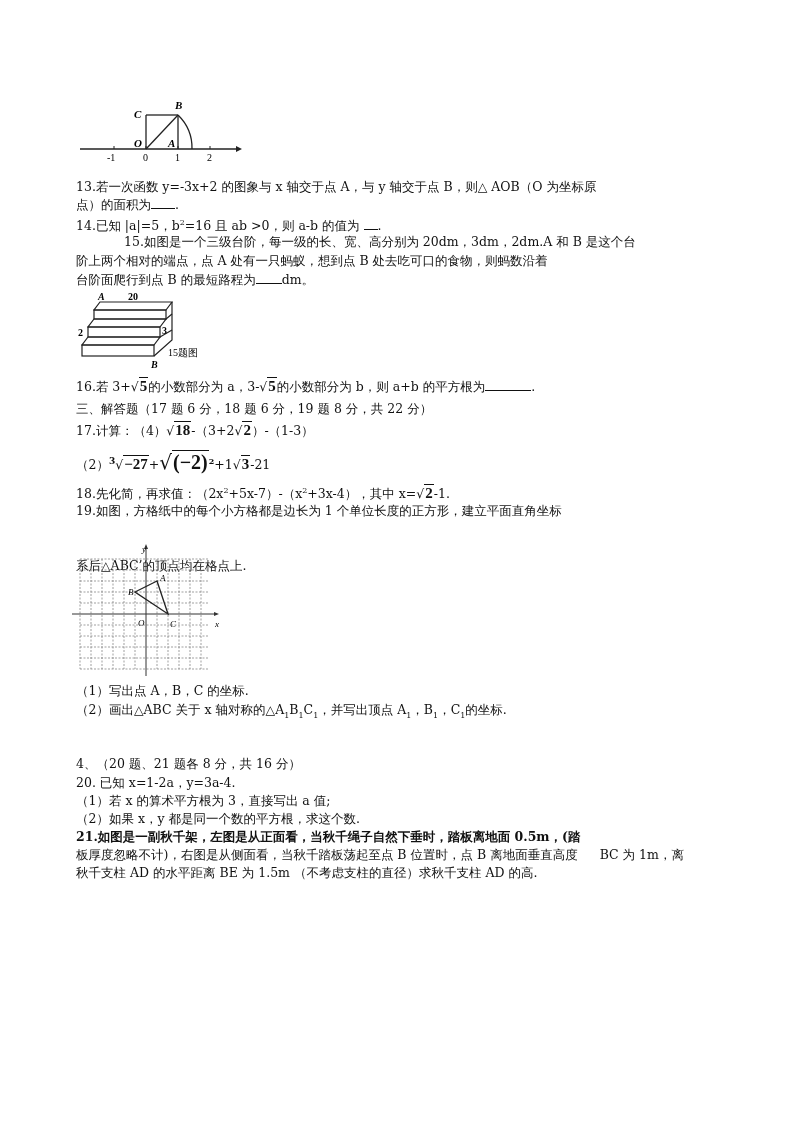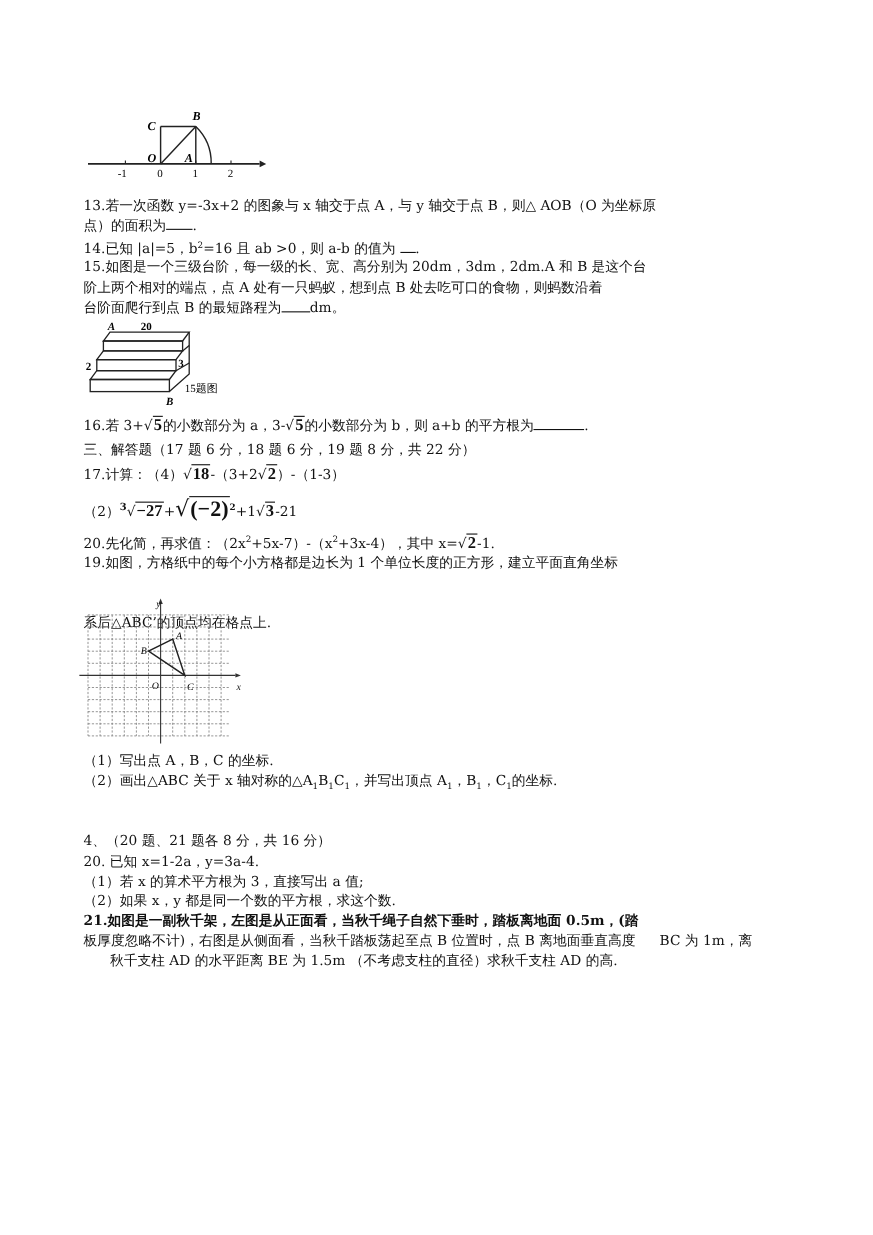--- a/index.html
+++ b/index.html
@@ -51,21 +51,21 @@
 
 <div class="line" style="top:178px;">13.若一次函数 y=-3x+2 的图象与 x 轴交于点 A，与 y 轴交于点 B，则△ AOB（O 为坐标原</div>
 <div class="line" style="top:196px;text-align:center;">
   <span>点）的面积为</span><span class="blank" style="width:24px;"></span><span>.</span>
 </div>
 
 <div class="line" style="top:214px;">
   <span>14.已知 |a|=5，b</span><sup>2</sup><span>=16 且 ab &gt;0，则 a-b 的值为 </span><span class="blank" style="width:14px;"></span><span>.</span>
 </div>
 
-<div class="line" style="top:233px;">15.如图是一个三级台阶，每一级的长、宽、高分别为 20dm，3dm，2dm.A 和 B 是这个台</div>
+<div class="line" style="top:233px;margin-left:48px;">15.如图是一个三级台阶，每一级的长、宽、高分别为 20dm，3dm，2dm.A 和 B 是这个台</div>
 <div class="line" style="top:252px;">阶上两个相对的端点，点 A 处有一只蚂蚁，想到点 B 处去吃可口的食物，则蚂数沿着</div>
 <div class="line" style="top:271px;">
   <span>台阶面爬行到点 B 的最短路程为</span><span class="blank" style="width:26px;"></span><span>dm。</span>
 </div>
 
 <div class="figure" style="left:76px; top:290px; width:140px; height:80px;">
   <svg width="140" height="80" viewBox="0 0 140 80">
     <g fill="none" stroke="#222" stroke-width="1.2">
 
       <polygon points="24,12 96,12 90,20 18,20"></polygon>
@@ -97,21 +97,21 @@
 <div class="line" style="top:400px;">三、解答题（17 题 6 分，18 题 6 分，19 题 8 分，共 22 分）</div>
 
 <div class="line" style="top:422px;">
   <span>17.计算：（4）</span><span class="sqrt">√</span><span class="rad">18</span><span>-（3+2</span><span class="sqrt">√</span><span class="rad">2</span><span>）-（1-3）</span>
 </div>
 <div class="line" style="top:448px; line-height:26px;">
   <span>（2）</span><sup style="font-size:9px; font-weight:bold;">3</sup><span class="sqrt">√</span><span class="rad">−27</span><span>+</span><span class="sqrt big">√</span><span class="rad big">(−2)</span><sup style="font-weight:bold;">2</sup><span>+1</span><span class="sqrt">√</span><span class="rad">3</span><span>-21</span>
 </div>
 
 <div class="line" style="top:482px;">
-  <span>20.先化简，再求值：（2x</span><sup>2</sup><span>+5x-7）-（x</span><sup>2</sup><span>+3x-4），其中 x=</span><span class="sqrt">√</span><span class="rad">2</span><span>-1.</span>
+  <span>18.先化简，再求值：（2x</span><sup>2</sup><span>+5x-7）-（x</span><sup>2</sup><span>+3x-4），其中 x=</span><span class="sqrt">√</span><span class="rad">2</span><span>-1.</span>
 </div>
 
 <div class="line" style="top:502px;">19.如图，方格纸中的每个小方格都是边长为 1 个单位长度的正方形，建立平面直角坐标</div>
 <div class="line" style="top:521px;margin-top:36px;">系后△ABC’的顶点均在格点上.</div>
 
 <div class="figure" style="left:72px; top:543px; width:150px; height:135px;">
   <svg width="150" height="135" viewBox="0 0 150 135">
     <g stroke="#777" stroke-width="0.7" stroke-dasharray="2,1.5">
       <line x1="8" y1="16" x2="136" y2="16"></line>
       <line x1="8" y1="27" x2="136" y2="27"></line>
@@ -159,13 +159,13 @@
 <div class="line" style="top:755px;">4、（20 题、21 题各 8 分，共 16 分）</div>
 
 <div class="line" style="top:774px;">20. 已知 x=1-2a，y=3a-4.</div>
 <div class="line" style="top:792px;">（1）若 x 的算术平方根为 3，直接写出 a 值;</div>
 <div class="line" style="top:810px;">（2）如果 x，y 都是同一个数的平方根，求这个数.</div>
 
 <div class="line" style="top:828px;font-weight:bold;">21.如图是一副秋千架，左图是从正面看，当秋千绳子自然下垂时，踏板离地面 0.5m，(踏</div>
 <div class="line" style="top:846px;">
   <span>板厚度忽略不计)，右图是从侧面看，当秋千踏板荡起至点 B 位置时，点 B 离地面垂直高度</span><span style="display:inline-block; width:22px;"></span><span>BC 为 1m，离</span>
 </div>
-<div class="line" style="top:864px;margin-left:24px;">秋千支柱 AD 的水平距离 BE 为 1.5m （不考虑支柱的直径）求秋千支柱 AD 的高.</div>
+<div class="line" style="top:864px;">秋千支柱 AD 的水平距离 BE 为 1.5m （不考虑支柱的直径）求秋千支柱 AD 的高.</div>
 
 </body></html>

